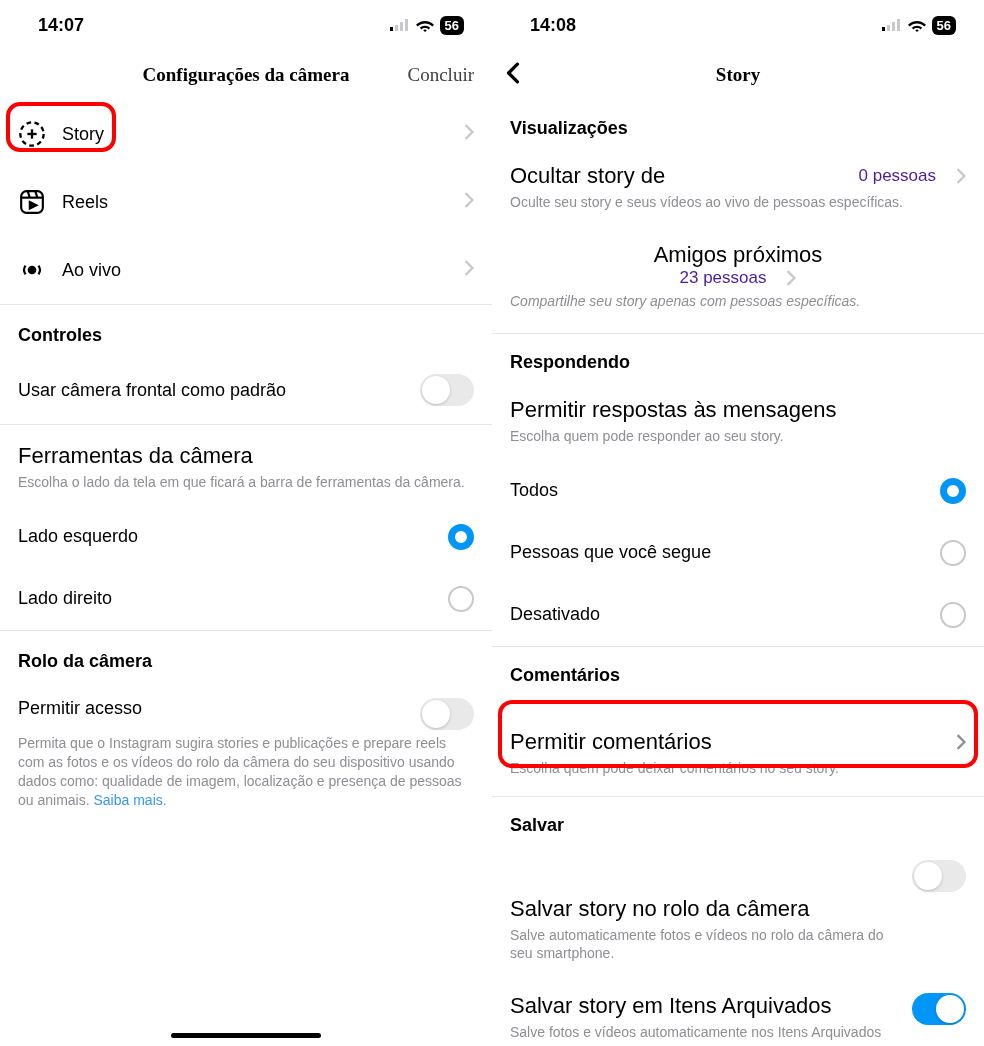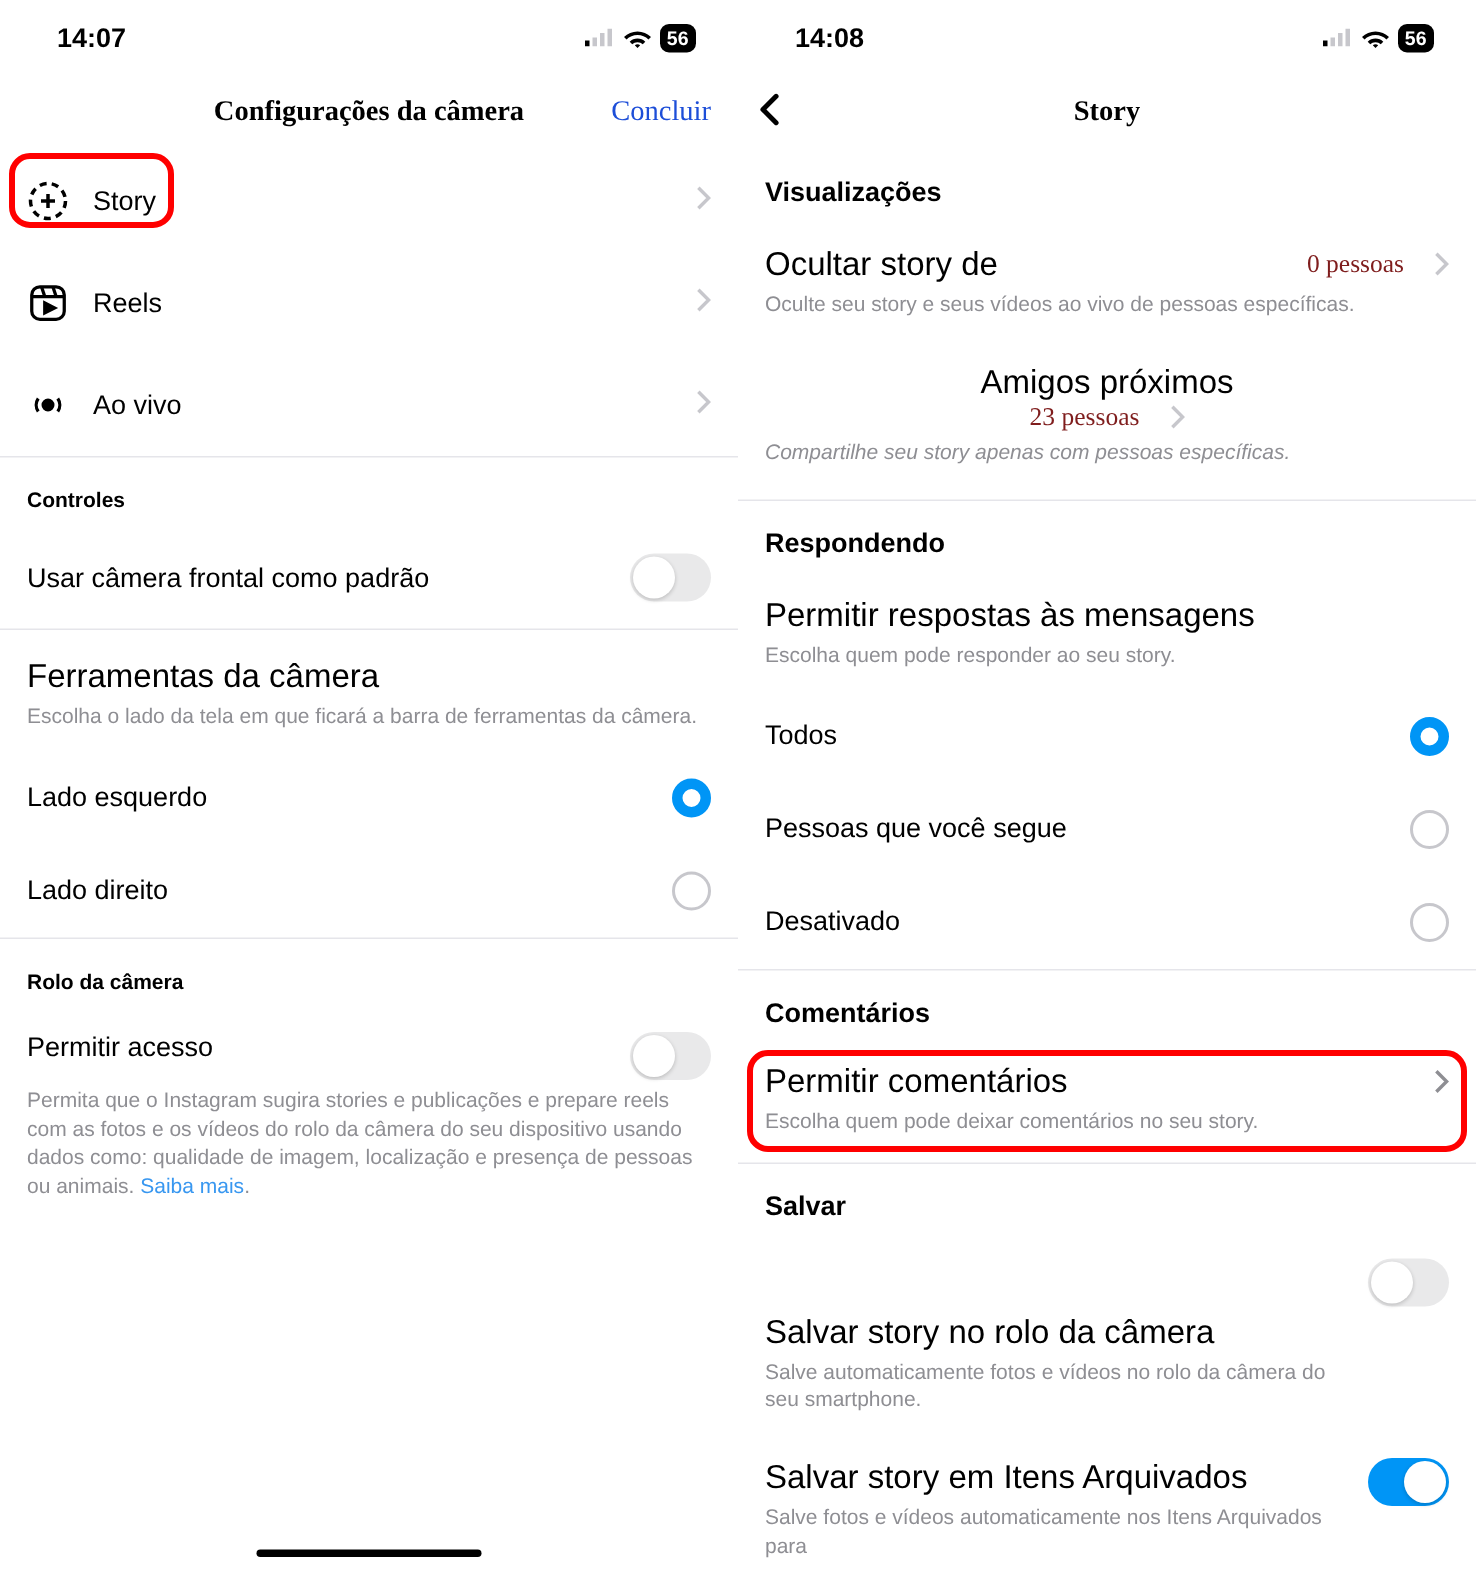--- a/index.html
+++ b/index.html
@@ -47,21 +47,21 @@
     align-items: center;
     justify-content: center;
     font-family: Liberation Serif, serif;
   }
   .nav-title { font-size: 19px; font-weight: 600; }
   .nav-right {
     position: absolute;
     right: 18px;
     font-size: 19px;
     font-weight: 400;
-    color: #1d4ed8;
+    color: #404040;
   }
   .nav-left {
     position: absolute;
     left: 14px;
     color: #000;
   }
   
   .row {
     display: flex;
     align-items: center;
@@ -71,24 +71,24 @@
   }
   .row-icon {
     width: 28px;
     height: 28px;
     margin-right: 16px;
     display: flex;
     align-items: center;
     justify-content: center;
   }
   .row-label { font-size: 18px; flex: 1; }
-  .row-value { font-size: 17px; color: #7f1d1d; margin-right: 10px; font-family: Liberation Serif, serif; }
+  .row-value { font-size: 17px; color: #4c1d95; margin-right: 10px; }
   .chevron { color: #c7c7cc; }
   .section-header {
-    font-size: 14px;
+    font-size: 18px;
     font-weight: 700;
     padding: 20px 18px 10px 18px;
   }
   .section-header2 {
     font-size: 18px;
     font-weight: 700;
     padding: 18px 14px 18px 18px;
   }
   .subrow {
     padding: 12px 18px 14px 18px;
@@ -349,21 +349,21 @@
   </div>
   <div class="radio-row">
     <span>Desativado</span>
     <div class="radio"></div>
   </div>
   <div class="divider"></div>
 
   <div class="section-header2">Comentários</div>
 
   <div style="position:relative;">
-    <div class="subrow" style="padding-top:4px;padding-bottom:12px;">
+    <div class="subrow" style="padding-top:25px;padding-bottom:12px;">
       <div style="display:flex;align-items:center;justify-content:space-between;">
         <span class="sub-title" style="margin-bottom:0;">Permitir comentários</span>
         <svg class="chevron" width="10" height="16" viewBox="0 0 8 14" fill="none" stroke="#8e8e93" stroke-width="2">
             <polyline points="1,1 7,7 1,13"></polyline>
           </svg>
       </div>
       <div class="sub-desc" style="margin-top:4px;">Escolha quem pode deixar comentários no seu story.</div>
     </div>
     <div class="highlight" style="top:-4px; left:6px; right:6px; height:68px;"></div>
   </div>

